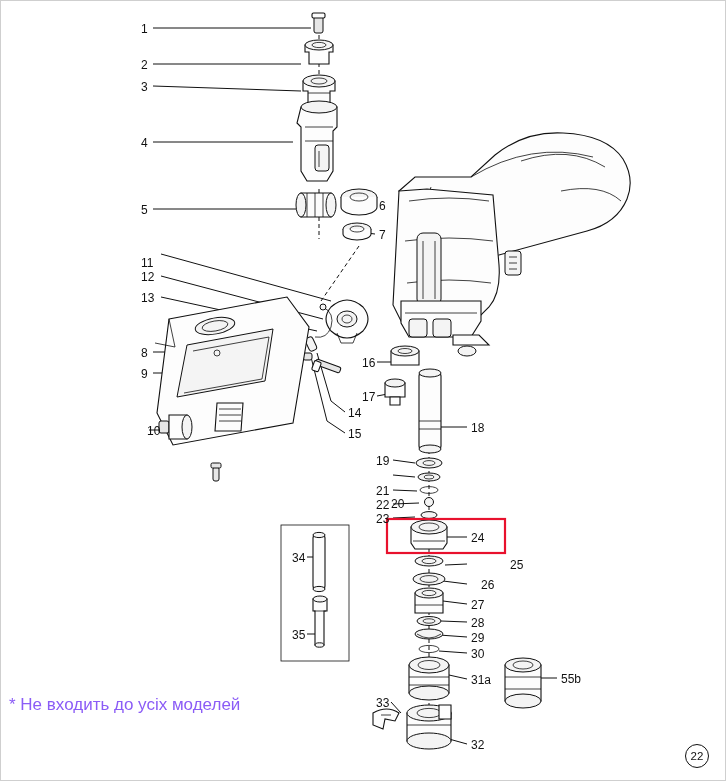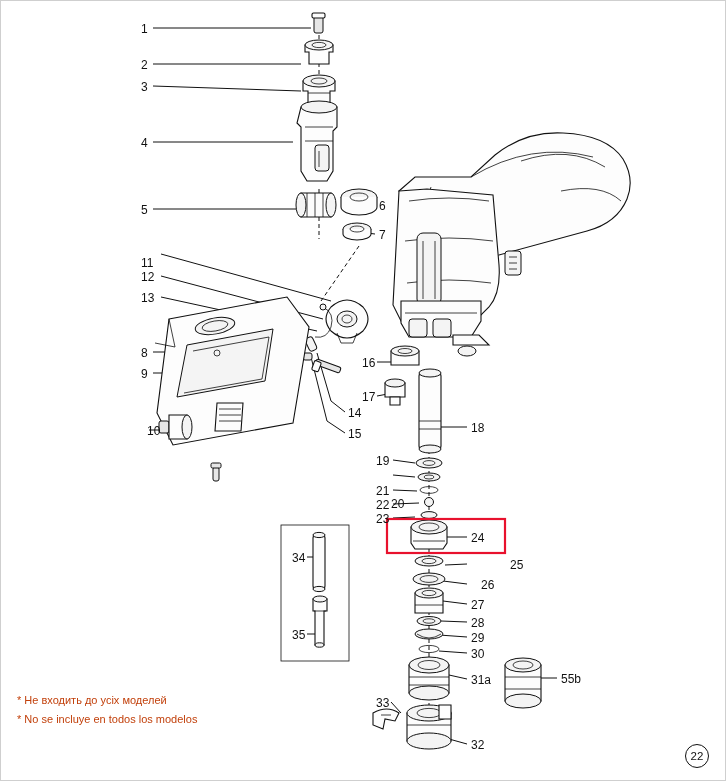--- a/index.html
+++ b/index.html
@@ -1,19 +1,19 @@
 <!DOCTYPE html>
 <html><head>
 <meta charset="utf-8">
 <style>
   html,body{margin:0;padding:0;background:#ffffff;}
   body{width:726px;height:781px;font-family:"Liberation Sans",sans-serif;color:#111;}
   #page{position:relative;width:726px;height:781px;overflow:hidden;border:1px solid #cfcfcf;box-sizing:border-box;}
   .num{position:absolute;font-size:12px;color:#111;line-height:1;white-space:nowrap;}
-  .footnote{position:absolute;font-size:11px;color:#c2410c;line-height:1.45;white-space:nowrap;margin-left:8px;}
+  .footnote{position:absolute;font-size:17px;color:#8b5cf6;line-height:1.45;white-space:nowrap;}
   svg{position:absolute;left:0;top:0;}
   .lead{stroke:#111;stroke-width:1;fill:none;}
   .dash{stroke:#111;stroke-width:1;fill:none;stroke-dasharray:4 3;}
   .part{fill:#fdfdfd;stroke:#111;stroke-width:1.1;}
   .partlite{fill:#f4f4f4;stroke:#111;stroke-width:1;}
   .partdk{fill:#e6e6e6;stroke:#111;stroke-width:1;}
   .thin{fill:none;stroke:#111;stroke-width:0.8;}
   .hl{fill:none;stroke:#e8112d;stroke-width:2.2;}
   .pagebadge{position:absolute;right:16px;bottom:12px;width:22px;height:22px;border:1.3px solid #111;border-radius:50%;
              display:flex;align-items:center;justify-content:center;font-size:11.5px;}
@@ -325,17 +325,16 @@
   <div class="num" style="left:470px;top:631px;">29</div>
   <div class="num" style="left:470px;top:647px;">30</div>
   <div class="num" style="left:470px;top:673px;">31a</div>
   <div class="num" style="left:560px;top:672px;">55b</div>
   <div class="num" style="left:470px;top:738px;">32</div>
   <div class="num" style="left:375px;top:696px;">33</div>
   <div class="num" style="left:291px;top:551px;">34</div>
   <div class="num" style="left:291px;top:628px;">35</div>
 
   <div class="footnote" style="left:8px;top:692px;">* Не входить до усіх моделей</div>
-  <div class="footnote" style="left:8px;top:711px;">* No se incluye en todos los modelos</div>
 
   <div class="pagebadge">22</div>
 
 </div>
 
 </body></html>

